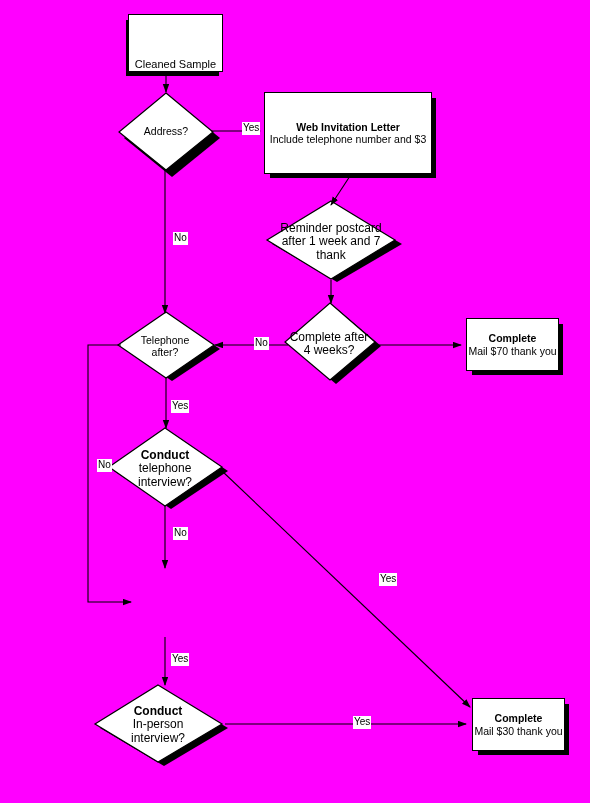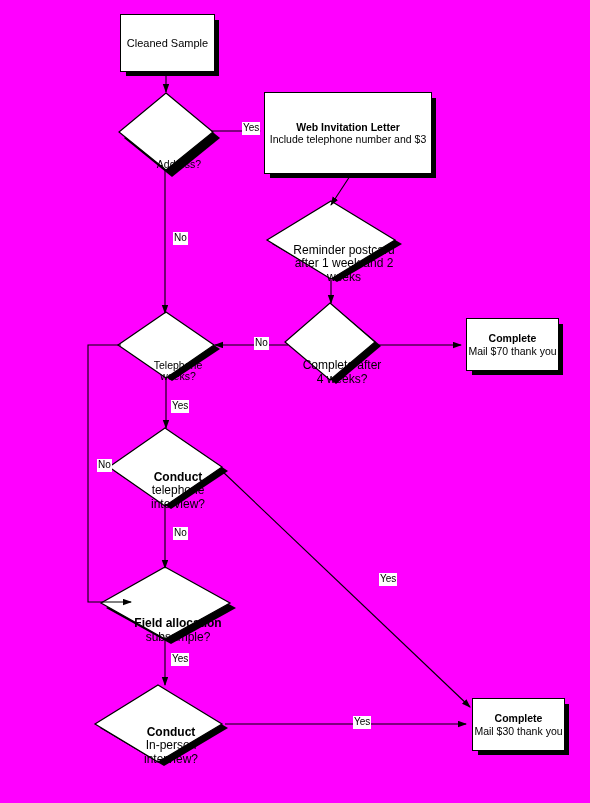--- a/index.html
+++ b/index.html
@@ -37,28 +37,28 @@
     z-index: 2;
   }
   .diamond-wrap svg {
     position: absolute;
     left: 0;
     top: 0;
     overflow: visible;
   }
   .diamond-label {
     position: absolute;
-    left: 13px;
+    left: 0;
     top: 0;
     width: 100%;
     height: 100%;
     display: flex;
     flex-direction: column;
     align-items: center;
-    justify-content: flex-end;
+    justify-content: center;
     text-align: center;
     line-height: 1.12;
     z-index: 3;
     pointer-events: none;
   }
   .t-bold { font-weight: bold; }
   .t-11 { font-size: 10.5px; }
   .t-10 { font-size: 12px; }
   .t-12 { font-size: 11px; }
 
@@ -118,21 +118,21 @@
     <line x1="165" y1="505" x2="165" y2="568" stroke="#000" stroke-width="1.1" marker-end="url(#arrow)"></line>
 
     <line x1="222" y1="471" x2="470" y2="707" stroke="#000" stroke-width="1.1" marker-end="url(#arrow)"></line>
 
     <line x1="165" y1="637" x2="165" y2="685" stroke="#000" stroke-width="1.1" marker-end="url(#arrow)"></line>
 
     <line x1="225" y1="724" x2="466" y2="724" stroke="#000" stroke-width="1.1" marker-end="url(#arrow)"></line>
   </svg>
 
   <div class="shadow" style="left:126px; top:20px; width:93px; height:56px;"></div>
-  <div class="proc t-12" style="left:120px; top:14px; width:93px; height:56px;">
+  <div class="proc t-12" style="left:128px; top:14px; width:93px; height:56px;justify-content:flex-end;">
     <span>Cleaned Sample</span>
   </div>
 
   <div class="diamond-wrap" style="left:118px; top:92px; width:96px; height:79px;">
     <svg width="96" height="79" viewBox="0 0 96 79">
       <polygon points="54,7 102,46 54,85 6,46" fill="#000000"></polygon>
       <polygon points="48,1 95,40 48,78 1,40" fill="#FFFFFF" stroke="#000000" stroke-width="1.2"></polygon>
     </svg>
     <div class="diamond-label t-11">
       <span>Address?</span>
@@ -145,22 +145,22 @@
     <span class="t-11">Include telephone number and $3</span>
   </div>
 
   <div class="diamond-wrap" style="left:266px; top:200px; width:136px; height:84px;">
     <svg width="136" height="84" viewBox="0 0 136 84">
       <polygon points="71,6 136,44 71,82 6,44" fill="#000000"></polygon>
       <polygon points="65,1 129,40 65,79 1,40" fill="#FFFFFF" stroke="#000000" stroke-width="1.2"></polygon>
     </svg>
     <div class="diamond-label t-10" style="width:130px;">
       <span>Reminder postcard</span>
-      <span>after 1 week and  2</span>
-      <span>weeks</span>
+      <span>after 1 week and  7</span>
+      <span>thank</span>
     </div>
   </div>
 
   <div class="diamond-wrap" style="left:283px; top:302px; width:98px; height:84px;">
     <svg width="98" height="84" viewBox="0 0 98 84">
       <polygon points="53,6 98,44 53,82 8,44" fill="#000000"></polygon>
       <polygon points="47,1 92,40 47,78 2,40" fill="#FFFFFF" stroke="#000000" stroke-width="1.2"></polygon>
     </svg>
     <div class="diamond-label t-10" style="width:92px;">
       <span>Complete after</span>
@@ -174,46 +174,36 @@
     <span class="t-11">Mail $70 thank you</span>
   </div>
 
   <div class="diamond-wrap" style="left:116px; top:311px; width:104px; height:72px;">
     <svg width="104" height="72" viewBox="0 0 104 72">
       <polygon points="56,6 104,38 56,70 8,38" fill="#000000"></polygon>
       <polygon points="50,1 98,34 50,67 2,34" fill="#FFFFFF" stroke="#000000" stroke-width="1.2"></polygon>
     </svg>
     <div class="diamond-label t-11" style="width:98px;">
       <span>Telephone</span>
-      <span>weeks?</span>
+      <span>after?</span>
     </div>
   </div>
 
   <div class="diamond-wrap" style="left:108px; top:427px; width:120px; height:84px;">
     <svg width="120" height="84" viewBox="0 0 120 84">
       <polygon points="63,6 120,44 63,82 6,44" fill="#000000"></polygon>
       <polygon points="57,1 114,40 57,79 1,40" fill="#FFFFFF" stroke="#000000" stroke-width="1.2"></polygon>
     </svg>
     <div class="diamond-label t-10" style="width:114px;">
       <span class="t-bold">Conduct</span>
       <span>telephone</span>
       <span>interview?</span>
     </div>
   </div>
 
-  <div class="diamond-wrap" style="left:100px; top:566px; width:136px; height:78px;">
-    <svg width="136" height="78" viewBox="0 0 136 78">
-      <polygon points="71,6 136,42 71,78 6,42" fill="#000000"></polygon>
-      <polygon points="65,1 130,37 65,73 1,37" fill="#FFFFFF" stroke="#000000" stroke-width="1.2"></polygon>
-    </svg>
-    <div class="diamond-label t-10" style="width:130px;">
-      <span class="t-bold">Field allocation</span>
-      <span>subsample?</span>
-    </div>
-  </div>
 
   <div class="diamond-wrap" style="left:94px; top:684px; width:134px; height:82px;">
     <svg width="134" height="82" viewBox="0 0 134 82">
       <polygon points="70,6 134,44 70,82 6,44" fill="#000000"></polygon>
       <polygon points="64,1 128,40 64,78 1,40" fill="#FFFFFF" stroke="#000000" stroke-width="1.2"></polygon>
     </svg>
     <div class="diamond-label t-10" style="width:128px;">
       <span class="t-bold">Conduct</span>
       <span>In-person</span>
       <span>interview?</span>

